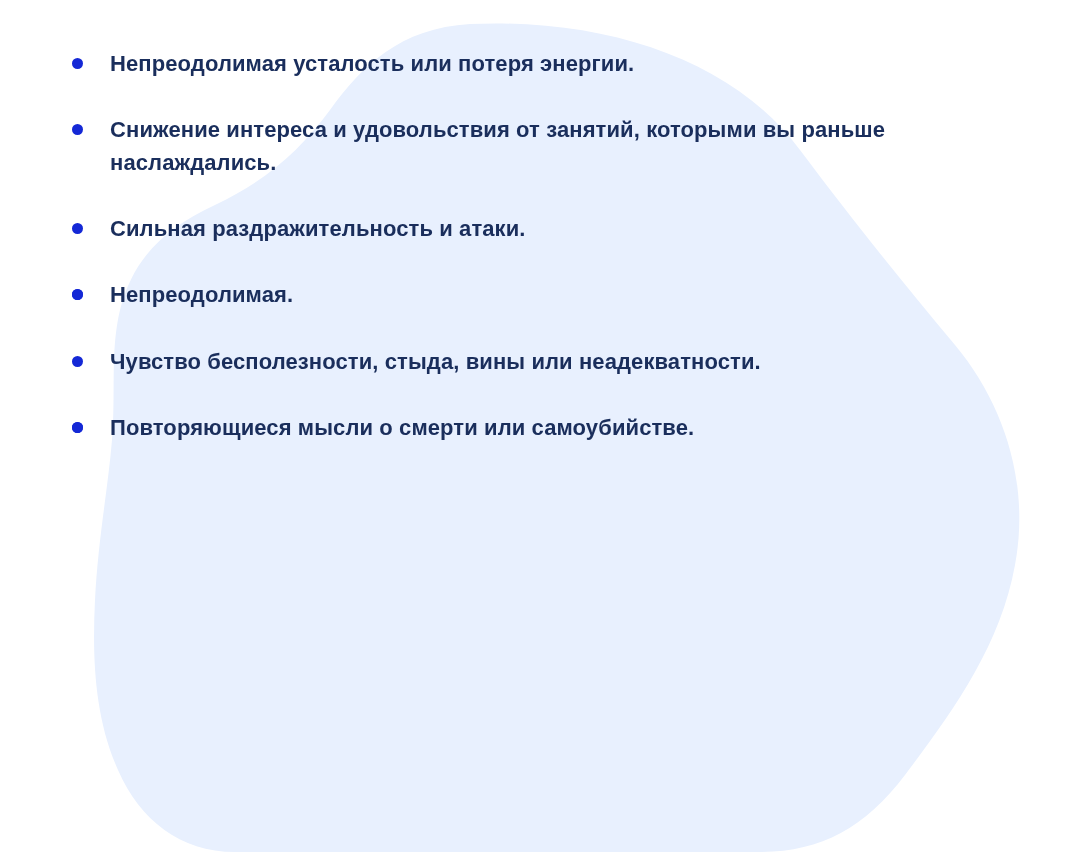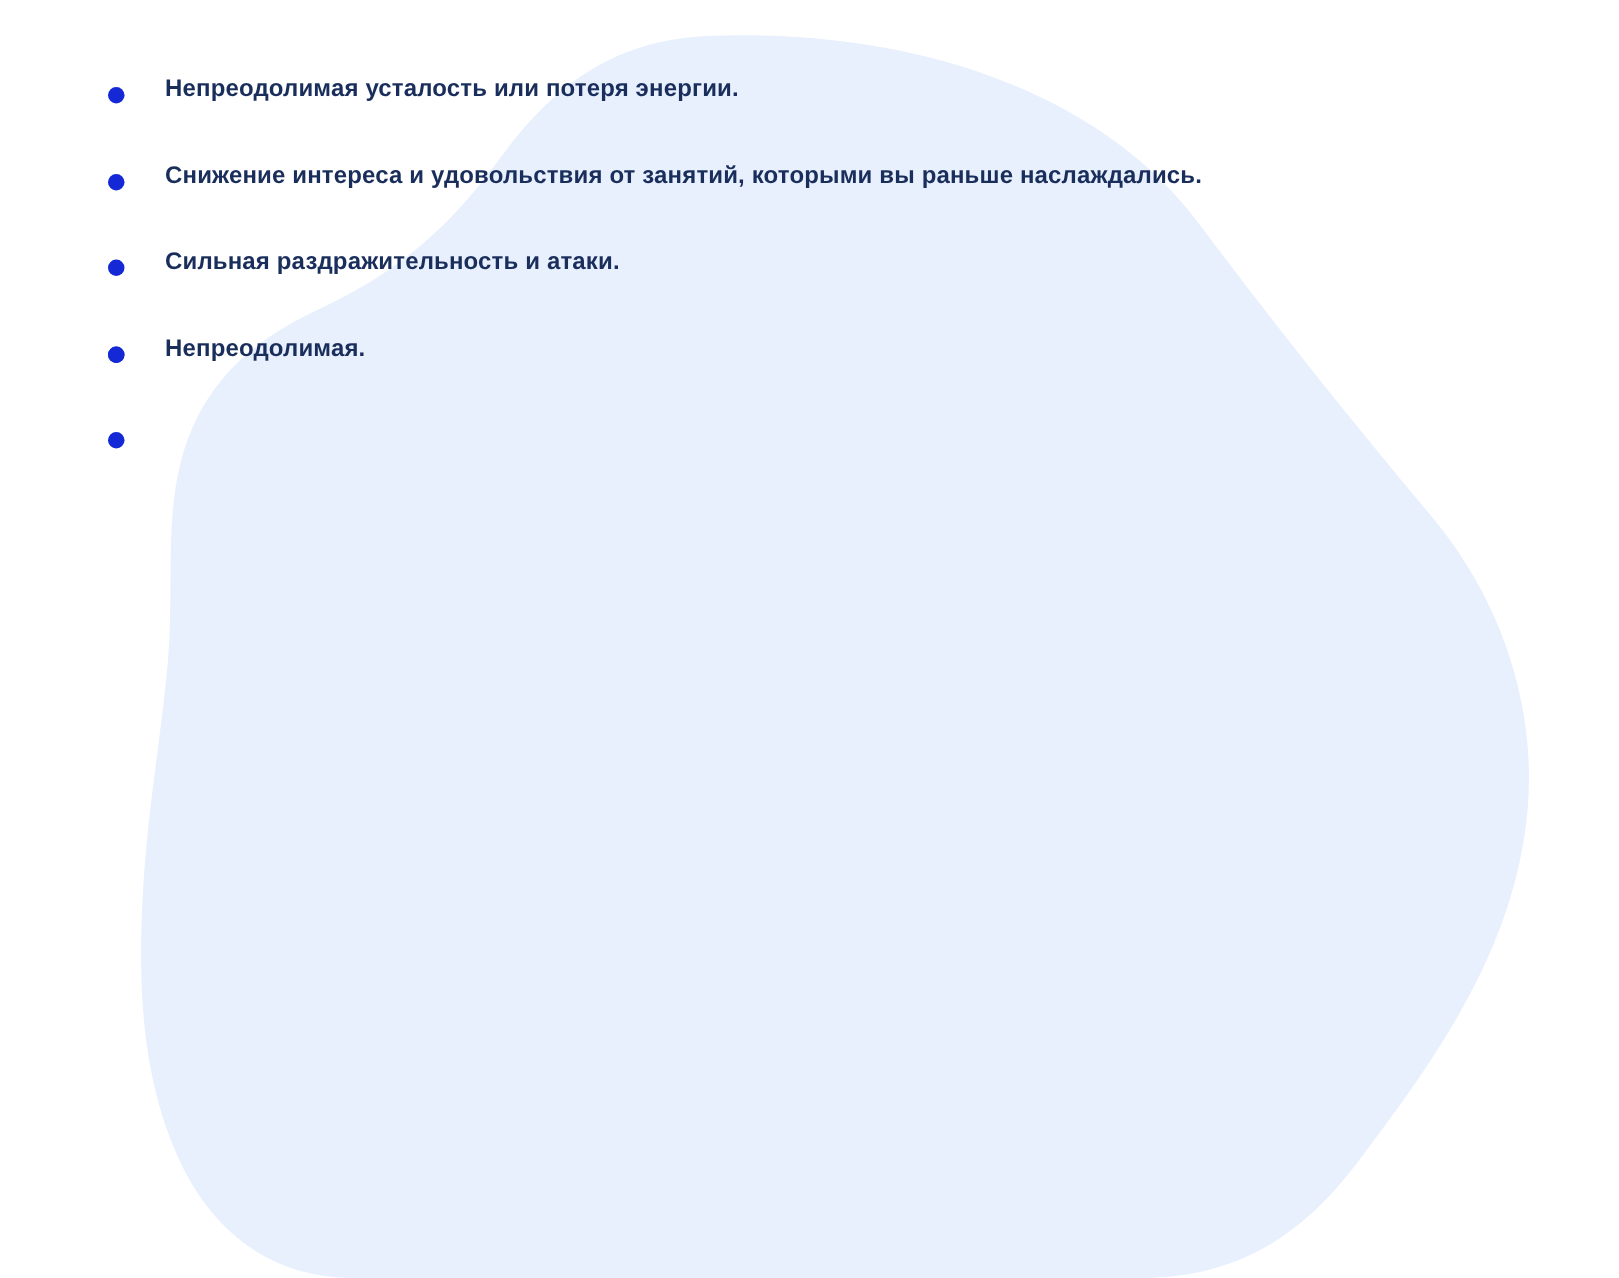--- a/index.html
+++ b/index.html
@@ -37,21 +37,21 @@
   ul.symptom-list {
     list-style: none;
     margin: 0;
     padding: 0;
   }
   ul.symptom-list li {
     position: relative;
     padding-left: 50px;
     margin-bottom: 34px;
     color: #1a2e5c;
-    font-size: 16px;
+    font-size: 22px;
     font-weight: 700;
     line-height: 1.47;
     letter-spacing: 0.1px;
     max-width: 880px;
   }
   ul.symptom-list li:last-child {
     margin-bottom: 0;
   }
   .bullet {
     position: absolute;
@@ -91,17 +91,25 @@
       </li>
       <li>
         <span class="bullet"></span>
       </li>
       <li>
         <span class="bullet"></span>
         <span class="item-text">Непреодолимая.</span>
       </li>
       <li>
         <span class="bullet"></span>
+        <span class="item-text">Чувство бесполезности, стыда, вины или неадекватности.</span>
+      </li>
+      <li>
+        <span class="bullet"></span>
+      </li>
+      <li>
+        <span class="bullet"></span>
+        <span class="item-text">Повторяющиеся мысли о смерти или самоубийстве.</span>
       </li>
     </ul>
   </div>
 
 </div>
 
 </body></html>

